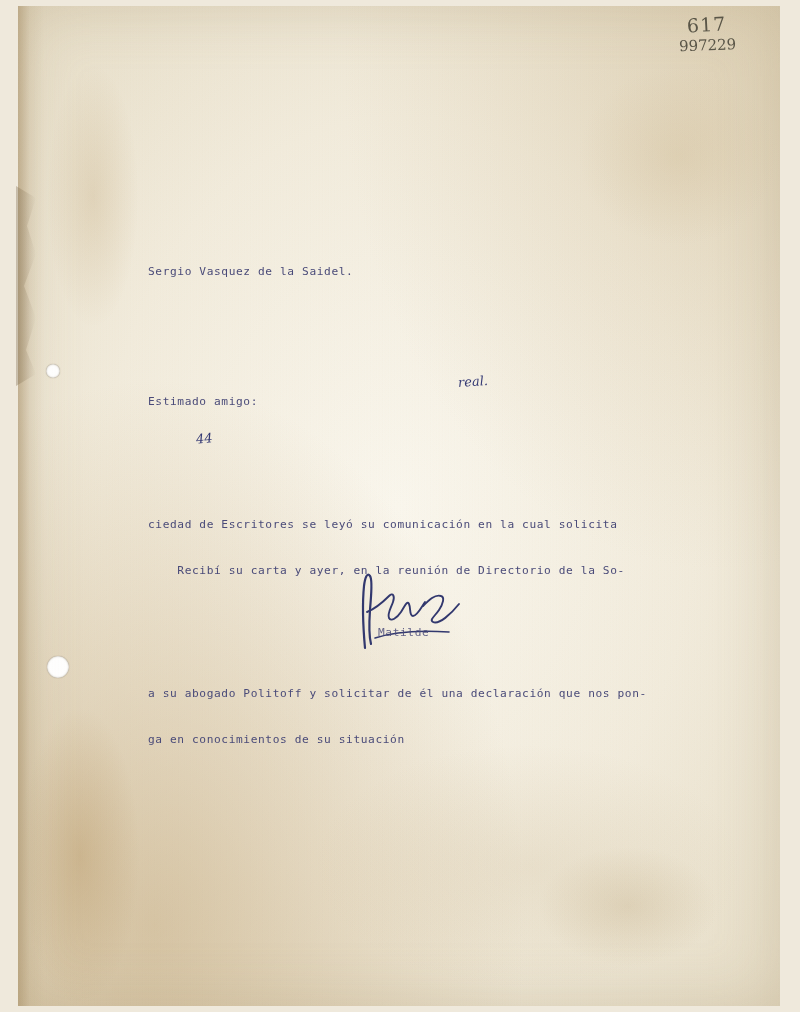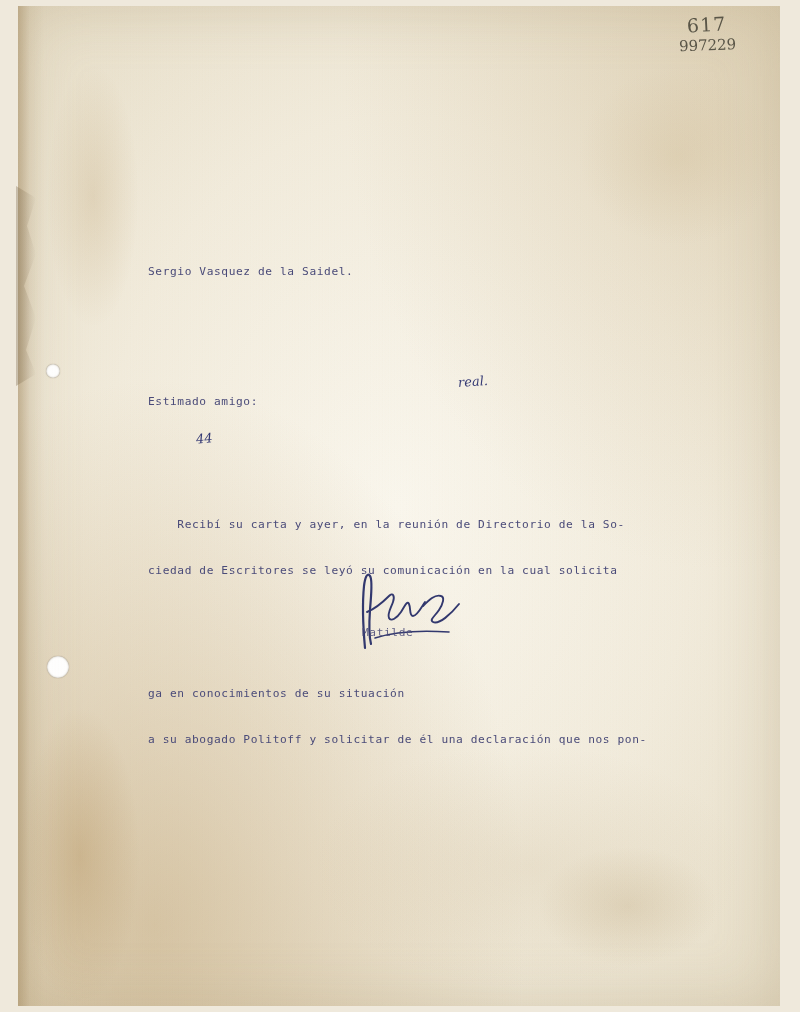--- a/index.html
+++ b/index.html
@@ -148,20 +148,21 @@
   
   #sig-name {
     position: absolute;
     left: 344px;
     top: 620px;
     font-family: "DejaVu Sans Mono", monospace;
     font-size: 11.2px;
     letter-spacing: 0.6px;
     color: #4a4b7a;
     opacity: 0.85;
+    padding-left: 16px;
   }
 
   
   #grain {
     position: absolute;
     inset: 0;
     pointer-events: none;
     background-image:
       repeating-linear-gradient(0deg, rgba(255,255,255,0.0) 0px, rgba(160,140,105,0.035) 1px, rgba(255,255,255,0) 2px),
       repeating-linear-gradient(90deg, rgba(255,255,255,0.0) 0px, rgba(160,140,105,0.025) 1px, rgba(255,255,255,0) 3px);
@@ -199,27 +200,27 @@
       <div class="gap-lg"></div>
 
       <span class="line strong">Sergio Vasquez de la Saidel.</span>
 
       <div class="gap-lg"></div>
 
       <span class="line strong">Estimado amigo:</span>
 
       <div class="gap-md"></div>
 
+      <span class="line strong">ciedad de Escritores se leyó su comunicación en la cual solicita</span>
       <span class="line strong">    Recibí su carta y ayer, en la reunión de Directorio de la So-</span>
-      <span class="line strong">ciedad de Escritores se leyó su comunicación en la cual solicita</span>
 
       <div class="gap-md"></div>
 
+      <span class="line strong">a su abogado Politoff y solicitar de él una declaración que nos pon-</span>
       <span class="line strong">ga en conocimientos de su situación</span>
-      <span class="line strong">a su abogado Politoff y solicitar de él una declaración que nos pon-</span>
 
       
 
       
       
 
       
 
       
       

